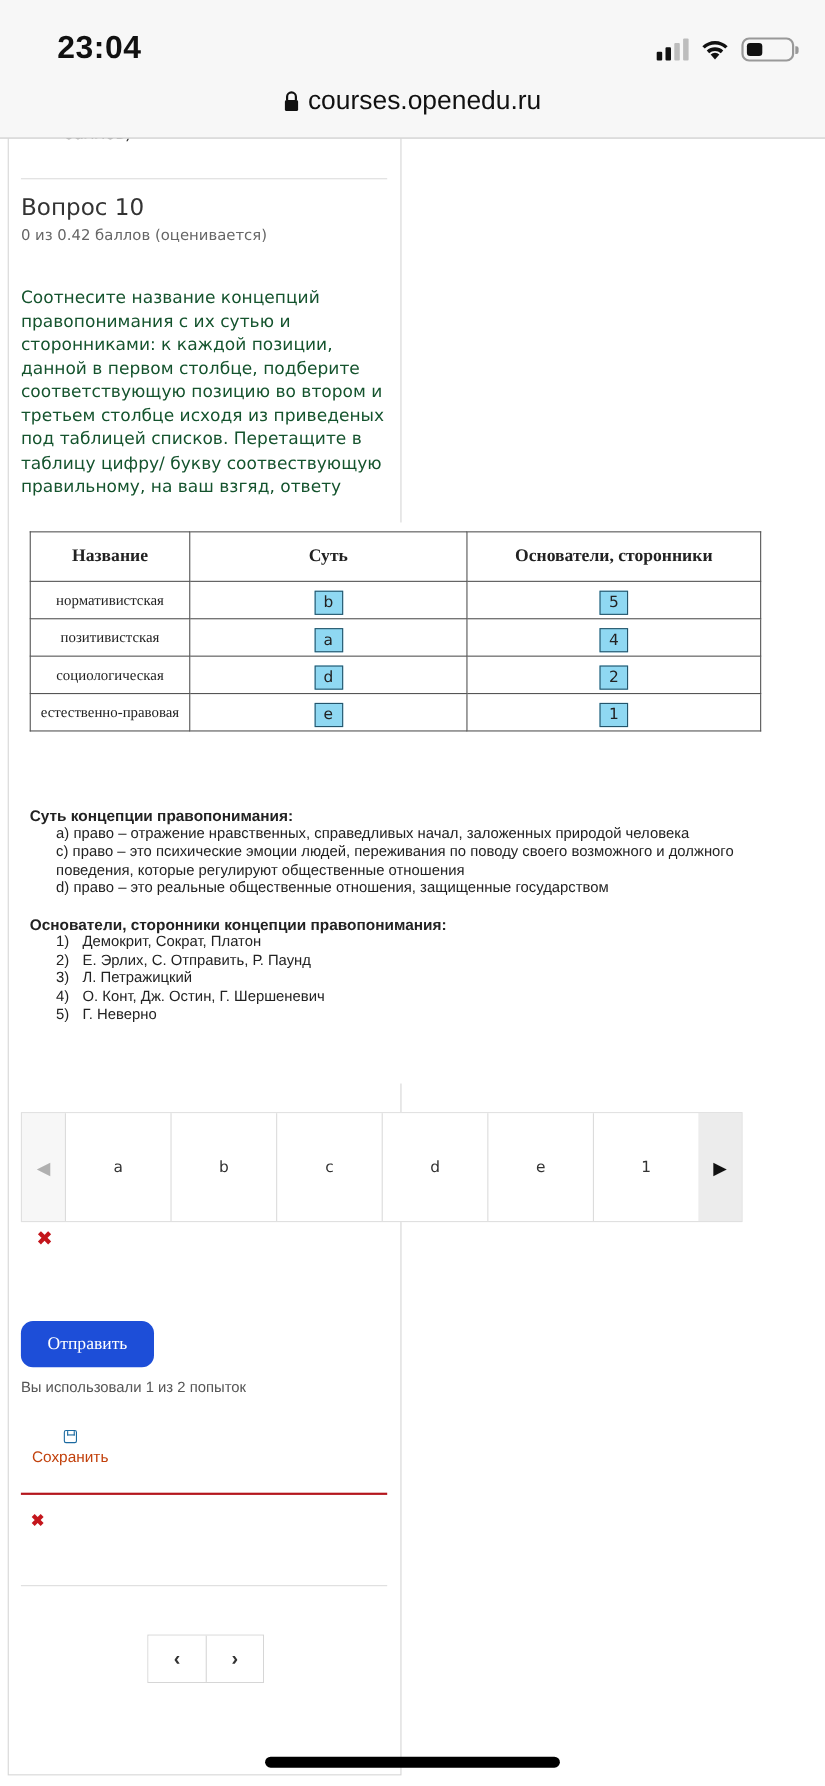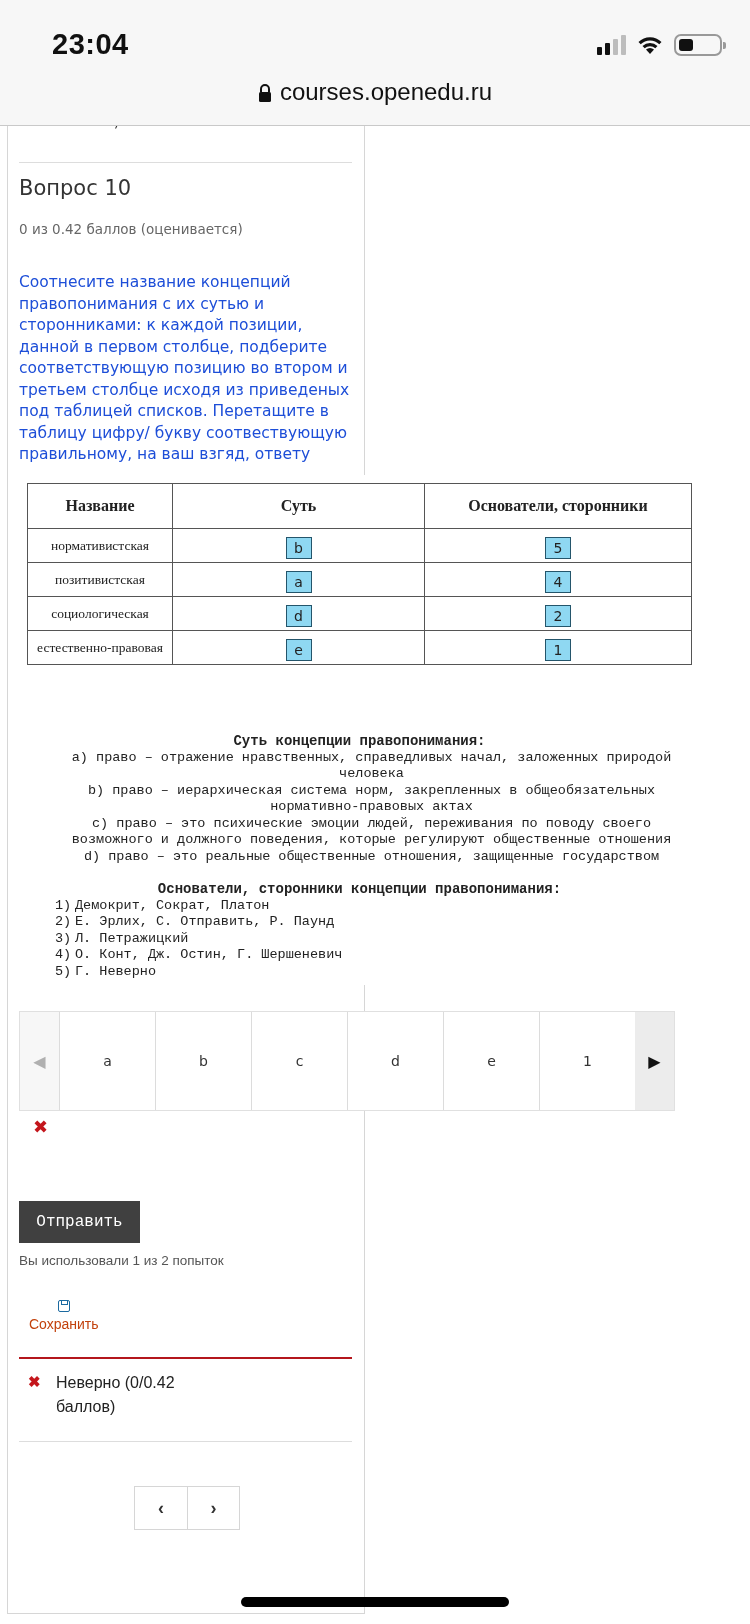--- a/index.html
+++ b/index.html
@@ -21,53 +21,53 @@
   .url .lock { display: inline-block; vertical-align: -3px; margin-right: 8px; width: 14px; height: 20px; }
 
   
   .panel { position: absolute; left: 7px; top: 100px; width: 358px; height: 1514px; background: #fff; border: 1px solid #d6d6d6; }
   .right-bg { position: absolute; left: 366px; top: 126px; width: 384px; height: 1498px; background: #fff; }
 
   .prev-tail { position: absolute; left: 58px; top: 112px; font-size: 15px; color: #333; }
   .hr1 { position: absolute; left: 19px; top: 162px; width: 333px; height: 1px; background: #ddd; }
 
   .q-title { position: absolute; left: 19px; top: 176px; font-size: 21px; color: #333; }
-  .q-score { position: absolute; left: 19px; top: 221px; font-size: 13.5px; color: #666; }
-  .q-text { position: absolute; left: 19px; top: 272px; width: 332px; font-size: 15.5px; line-height: 21.5px; color: #1d4ed8; }
+  .q-score { position: absolute; left: 19px; top: 206px; font-size: 13.5px; color: #666; }
+  .q-text { position: absolute; left: 19px; top: 260px; width: 332px; font-size: 15.5px; line-height: 21.5px; color: #14532d; }
 
   
   .qimg { position: absolute; left: 19px; top: 475px; width: 680px; height: 510px; background: #fff; }
   table.match { position: absolute; left: 8px; top: 8px; width: 665px; border-collapse: collapse; font-family: "Liberation Serif", serif; }
   table.match th, table.match td { border: 1.5px solid #555; text-align: center; color: #222; position: relative; }
   table.match th { height: 45px; font-size: 16px; font-weight: bold; }
   table.match td { height: 34px; font-size: 13.5px; }
   table.match col.c1 { width: 145px; }
   table.match col.c2 { width: 252px; }
   .chip { display: inline-block; min-width: 26px; height: 22px; line-height: 20px; padding: 0 6px; background: #8fd8f2; border: 1.5px solid #24556b; font-family: "DejaVu Sans", sans-serif; font-size: 14px; color: #222; }
   td.drop { vertical-align: middle; }
   td.drop .chip { position: relative; top: 2px; }
 
-  .lists { position: absolute; left: 8px; top: 258px; width: 665px; font-family: Liberation Mono, monospace; color: #222; font-size: 13.5px; line-height: 16.5px; text-align: center; }
+  .lists { position: absolute; left: 8px; top: 258px; width: 665px; font-family: Liberation Sans, sans-serif; color: #222; font-size: 13.5px; line-height: 16.5px; }
   .lists h4 { font-size: 14px; font-weight: bold; margin-bottom: 0; }
   .lists .item { padding-left: 24px; text-indent: -0px; }
   .lists .sp { height: 16px; }
   .lists .num { padding-left: 24px; display: flex; }
   .lists .num .n { width: 24px; }
 
   
   .carousel { position: absolute; left: 19px; top: 1011px; width: 656px; height: 100px; display: flex; border: 1px solid #e0e0e0; background: #f4f4f4; }
   .car-arrow { width: 39px; height: 100%; display: flex; align-items: center; justify-content: center; font-size: 16px; }
   .car-arrow.left { color: #b0b0b0; background: #f7f7f7; }
   .car-arrow.right { color: #111; background: #ececec; }
   .car-item { flex: 1; height: 100%; background: #fff; border-left: 1px solid #dcdcdc; display: flex; align-items: center; justify-content: center; font-size: 14px; color: #333; }
   .car-item:last-of-type { border-right: 1px solid #dcdcdc; }
 
   .x-mark { position: absolute; left: 33px; top: 1116px; color: #c4161c; font-size: 18px; font-weight: bold; }
 
-  .submit { position: absolute; left: 19px; top: 1201px; width: 121px; height: 42px; background: #404040; color: #fff; border: none; border-radius: 0; font-family: Liberation Mono, monospace; font-size: 16px; }
+  .submit { position: absolute; left: 19px; top: 1201px; width: 121px; height: 42px; background: #1d4ed8; color: #fff; border: none; border-radius: 11px; font-family: Liberation Serif, serif; font-size: 16px; }
   .attempts { position: absolute; left: 19px; top: 1253px; font-family: "Liberation Sans", sans-serif; font-size: 13.5px; color: #555; }
 
   .save { position: absolute; left: 29px; top: 1300px; text-align: center; font-family: "Liberation Sans", sans-serif; color: #c2410c; font-size: 14px; }
   .save .ico { display: block; margin: 0 auto 4px; width: 12px; height: 12px; border: 1.5px solid #1b6aa0; border-radius: 2px; position: relative; }
   .save .ico::before { content: ""; position: absolute; left: 2px; top: 0; width: 5px; height: 3px; border: 1px solid #1b6aa0; border-top: none; }
 
   .redline { position: absolute; left: 19px; top: 1357px; width: 333px; height: 2px; background: #b4161c; }
   .result { position: absolute; left: 28px; top: 1371px; display: flex; font-family: "Liberation Sans", sans-serif; }
   .result .x { color: #c4161c; font-size: 15px; font-weight: bold; width: 28px; padding-top: 2px; }
   .result .txt { font-size: 16px; line-height: 24px; color: #222; width: 160px; }
@@ -154,21 +154,20 @@
           <td class="drop"><span class="chip">e</span></td>
           <td class="drop"><span class="chip">1</span></td>
         </tr>
       </tbody>
   </table>
 
   <div class="lists">
     <h4>Суть концепции правопонимания:</h4>
     <div id="essence-items">
         <div class="item"><span>a)</span> <span>право – отражение нравственных, справедливых начал, заложенных природой человека</span></div>
-        <div class="item"><span>b)</span> <span>право – иерархическая система норм, закрепленных в общеобязательных нормативно-правовых актах</span></div>
         <div class="item"><span>c)</span> <span>право – это психические эмоции людей, переживания по поводу своего возможного и должного поведения, которые регулируют общественные отношения</span></div>
         <div class="item"><span>d)</span> <span>право – это реальные общественные отношения, защищенные государством</span></div>
       </div>
     <div class="sp"></div>
     <h4>Основатели, сторонники концепции правопонимания:</h4>
     <div id="founder-items">
         <div class="num">
           <span class="n">1)</span>
           <span>Демокрит, Сократ, Платон</span>
         </div>
@@ -209,21 +208,20 @@
 <div class="attempts">Вы использовали 1 из 2 попыток</div>
 
 <div class="save">
   <span class="ico"></span>
   <span>Сохранить</span>
 </div>
 
 <div class="redline"></div>
 <div class="result">
   <span class="x">✖</span>
-  <span class="txt">Неверно (0/0.42 баллов)</span>
 </div>
 <div class="hr2"></div>
 
 <div class="pager">
   <button>‹</button>
   <button>›</button>
 </div>
 
 <div class="home-ind"></div>
 

